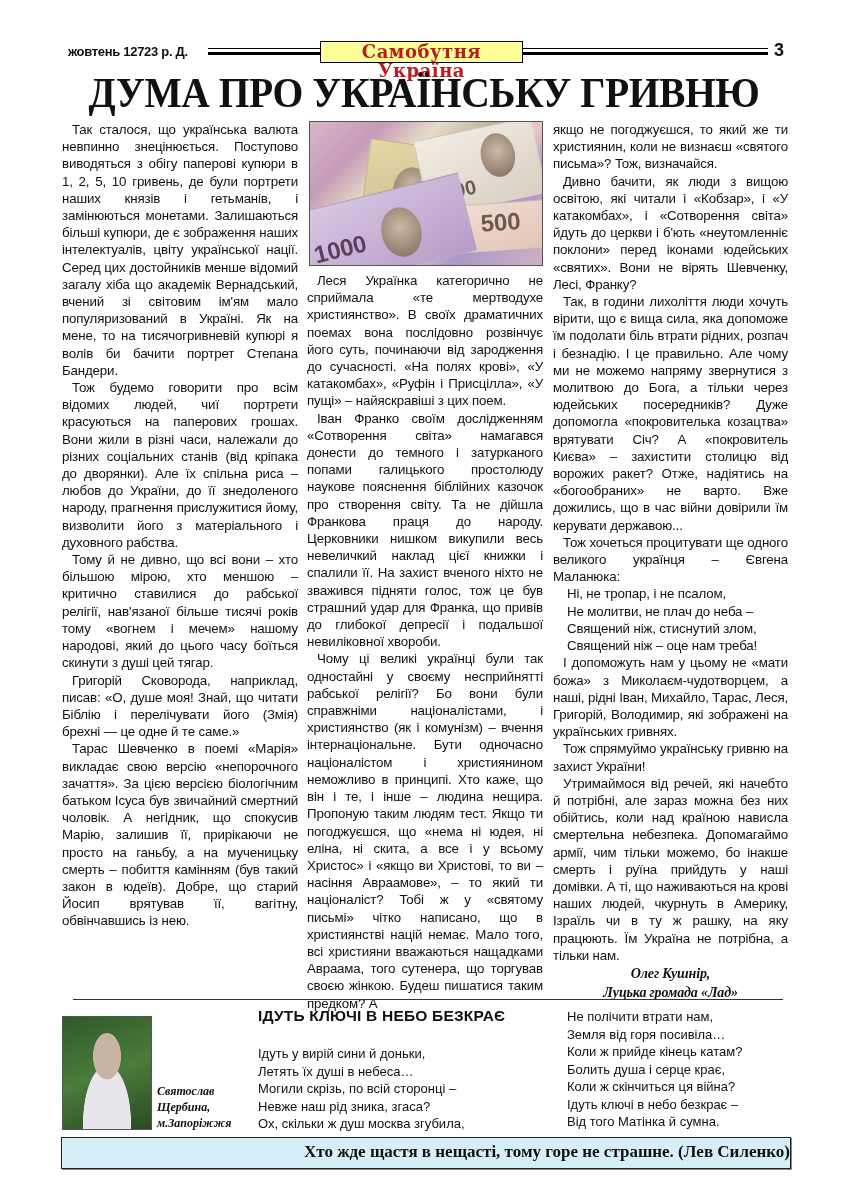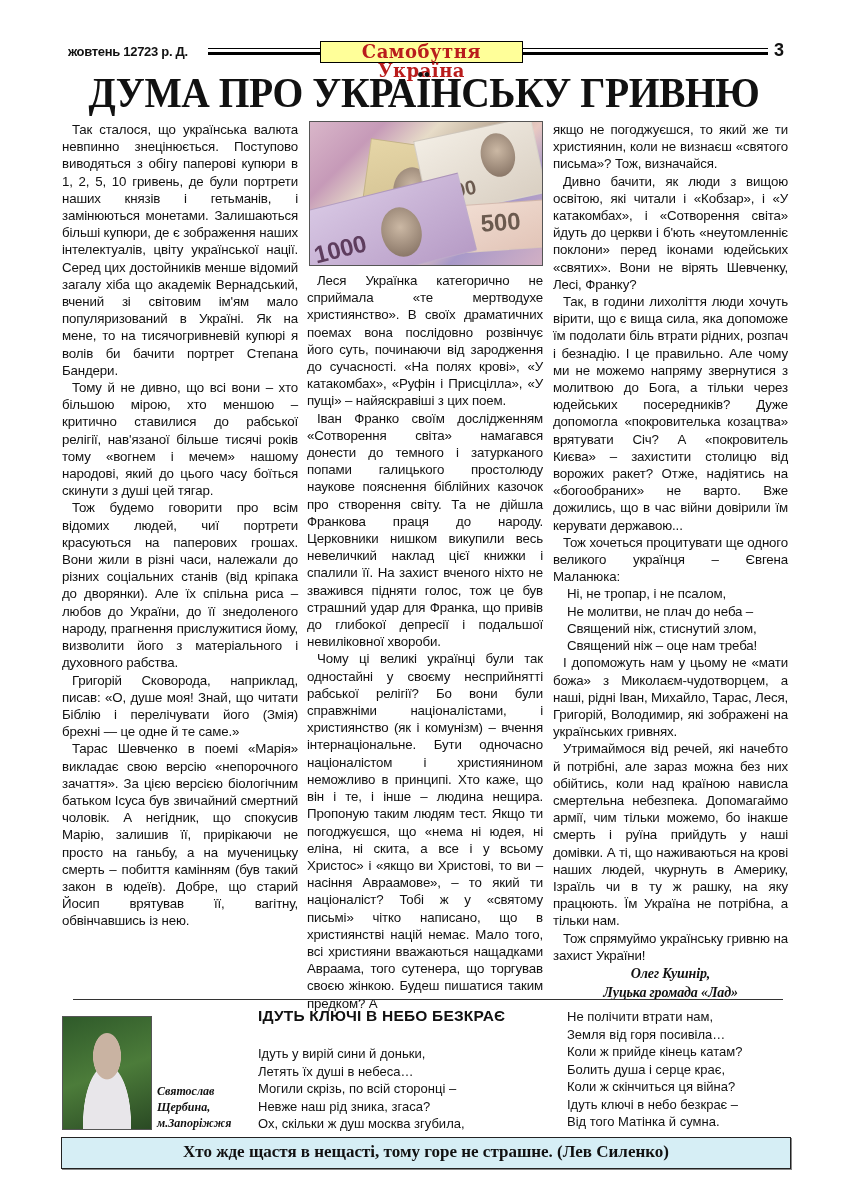--- a/index.html
+++ b/index.html
@@ -45,39 +45,39 @@
                             radial-gradient(ellipse at 50% 95%, #e8e6ea 0 38%, transparent 39%),
                             linear-gradient(160deg, #2f5a2a, #4c7c3a 50%, #2a4a24); }
   .poet-name { position: absolute; left: 157px; top: 1083px; font-family: "Liberation Serif", serif; font-style: italic; font-weight: bold; font-size: 12px; line-height: 16px; }
 
   .poem-title { position: absolute; left: 258px; top: 1007px; font-size: 15.5px; font-weight: bold; letter-spacing: 0.2px; }
   .poem-col { position: absolute; font-size: 13px; line-height: 17.5px; }
   .poem-col.a { left: 258px; top: 1045px; }
   .poem-col.b { left: 567px; top: 1008px; }
 
   .quote-box { position: absolute; left: 61px; top: 1137px; width: 730px; height: 32px; background: #d6eef5; border: 1.5px solid #222;
-               box-shadow: 1px 1px 0 #888; text-align: center; font-family: "Liberation Serif", serif; font-weight: bold; font-size: 17px; line-height: 28px; }
+               box-shadow: 1px 1px 0 #888; text-align: right; font-family: "Liberation Serif", serif; font-weight: bold; font-size: 17px; line-height: 28px; }
 </style>
 </head>
 <body>
 
 <div class="header">
   <span class="date">жовтень 12723 р. Д.</span>
   <div class="rule left"></div>
   <div class="masthead">Самобутня Україна</div>
   <div class="rule right"></div>
   <span class="page-no">3</span>
 </div>
 
 <h1 class="title">ДУМА ПРО УКРАЇНСЬКУ ГРИВНЮ</h1>
 
 <div class="col col1">
   <p>Так сталося, що українська валюта невпинно знецінюється. Поступово виводяться з обігу паперові купюри в 1, 2, 5, 10 гривень, де були портрети наших князів і гетьманів, і замінюються монетами. Залишаються більші купюри, де є зображення наших інтелектуалів, цвіту української нації. Серед цих достойників менше відомий загалу хіба що академік Вернадський, вчений зі світовим ім'ям мало популяризований в Україні. Як на мене, то на тисячогривневій купюрі я волів би бачити портрет Степана Бандери.</p>
+  <p>Тож будемо говорити про всім відомих людей, чиї портрети красуються на паперових грошах. Вони жили в різні часи, належали до різних соціальних станів (від кріпака до дворянки). Але їх спільна риса – любов до України, до її знедоленого народу, прагнення прислужитися йому, визволити його з матеріального і духовного рабства.</p>
   <p>Тому й не дивно, що всі вони – хто більшою мірою, хто меншою – критично ставилися до рабської релігії, нав'язаної більше тисячі років тому «вогнем і мечем» нашому народові, який до цього часу боїться скинути з душі цей тягар.</p>
-  <p>Тож будемо говорити про всім відомих людей, чиї портрети красуються на паперових грошах. Вони жили в різні часи, належали до різних соціальних станів (від кріпака до дворянки). Але їх спільна риса – любов до України, до її знедоленого народу, прагнення прислужитися йому, визволити його з матеріального і духовного рабства.</p>
   <p>Григорій Сковорода, наприклад, писав: «О, душе моя! Знай, що читати Біблію і перелічувати його (Змія) брехні — це одне й те саме.»</p>
   <p>Тарас Шевченко в поемі «Марія» викладає свою версію «непорочного зачаття». За цією версією біологічним батьком Ісуса був звичайний смертний чоловік. А негідник, що спокусив Марію, залишив її, прирікаючи не просто на ганьбу, а на мученицьку смерть – побиття камінням (був такий закон в юдеїв). Добре, що старий Йосип врятував її, вагітну, обвінчавшись із нею.</p>
 </div>
 
 <div class="col col2">
   <div class="photo-money">
     <div class="note n500">
       <div class="face" style="left:28px;top:22px;width:36px;height:44px;"></div>
     </div>
     <div class="note n100">
@@ -100,22 +100,22 @@
 <div class="col col3">
   <p style="text-indent:0">якщо не погоджуєшся, то який же ти християнин, коли не визнаєш «святого письма»? Тож, визначайся.</p>
   <p>Дивно бачити, як люди з вищою освітою, які читали і «Кобзар», і «У катакомбах», і «Сотворення світа» йдуть до церкви і б'ють «неутомленніє поклони» перед іконами юдейських «святих». Вони не вірять Шевченку, Лесі, Франку?</p>
   <p>Так, в години лихоліття люди хочуть вірити, що є вища сила, яка допоможе їм подолати біль втрати рідних, розпач і безнадію. І це правильно. Але чому ми не можемо напряму звернутися з молитвою до Бога, а тільки через юдейських посередників? Дуже допомогла «покровителька козацтва» врятувати Січ? А «покровитель Києва» – захистити столицю від ворожих ракет? Отже, надіятись на «богообраних» не варто. Вже дожились, що в час війни довірили їм керувати державою...</p>
   <p>Тож хочеться процитувати ще одного великого українця – Євгена Маланюка:</p>
   <p class="verse">Ні, не тропар, і не псалом,</p>
   <p class="verse">Не молитви, не плач до неба –</p>
   <p class="verse">Священий ніж, стиснутий злом,</p>
   <p class="verse">Священий ніж – оце нам треба!</p>
   <p>І допоможуть нам у цьому не «мати божа» з Миколаєм-чудотворцем, а наші, рідні Іван, Михайло, Тарас, Леся, Григорій, Володимир, які зображені на українських гривнях.</p>
+  <p>Тож спрямуймо українську гривню на захист України!</p>
   <p>Утримаймося від речей, які начебто й потрібні, але зараз можна без них обійтись, коли над країною нависла смертельна небезпека. Допомагаймо армії, чим тільки можемо, бо інакше смерть і руїна прийдуть у наші домівки. А ті, що наживаються на крові наших людей, чкурнуть в Америку, Ізраїль чи в ту ж рашку, на яку працюють. Їм Україна не потрібна, а тільки нам.</p>
-  <p>Тож спрямуймо українську гривню на захист України!</p>
   <p class="signature">Олег Кушнір,</p>
   <p class="signature">Луцька громада «Лад»</p>
 </div>
 
 <div class="divider"></div>
 
 <div class="poet-photo"></div>
 <div class="poet-name">
   <div>Святослав</div>
   <div>Щербина,</div>

